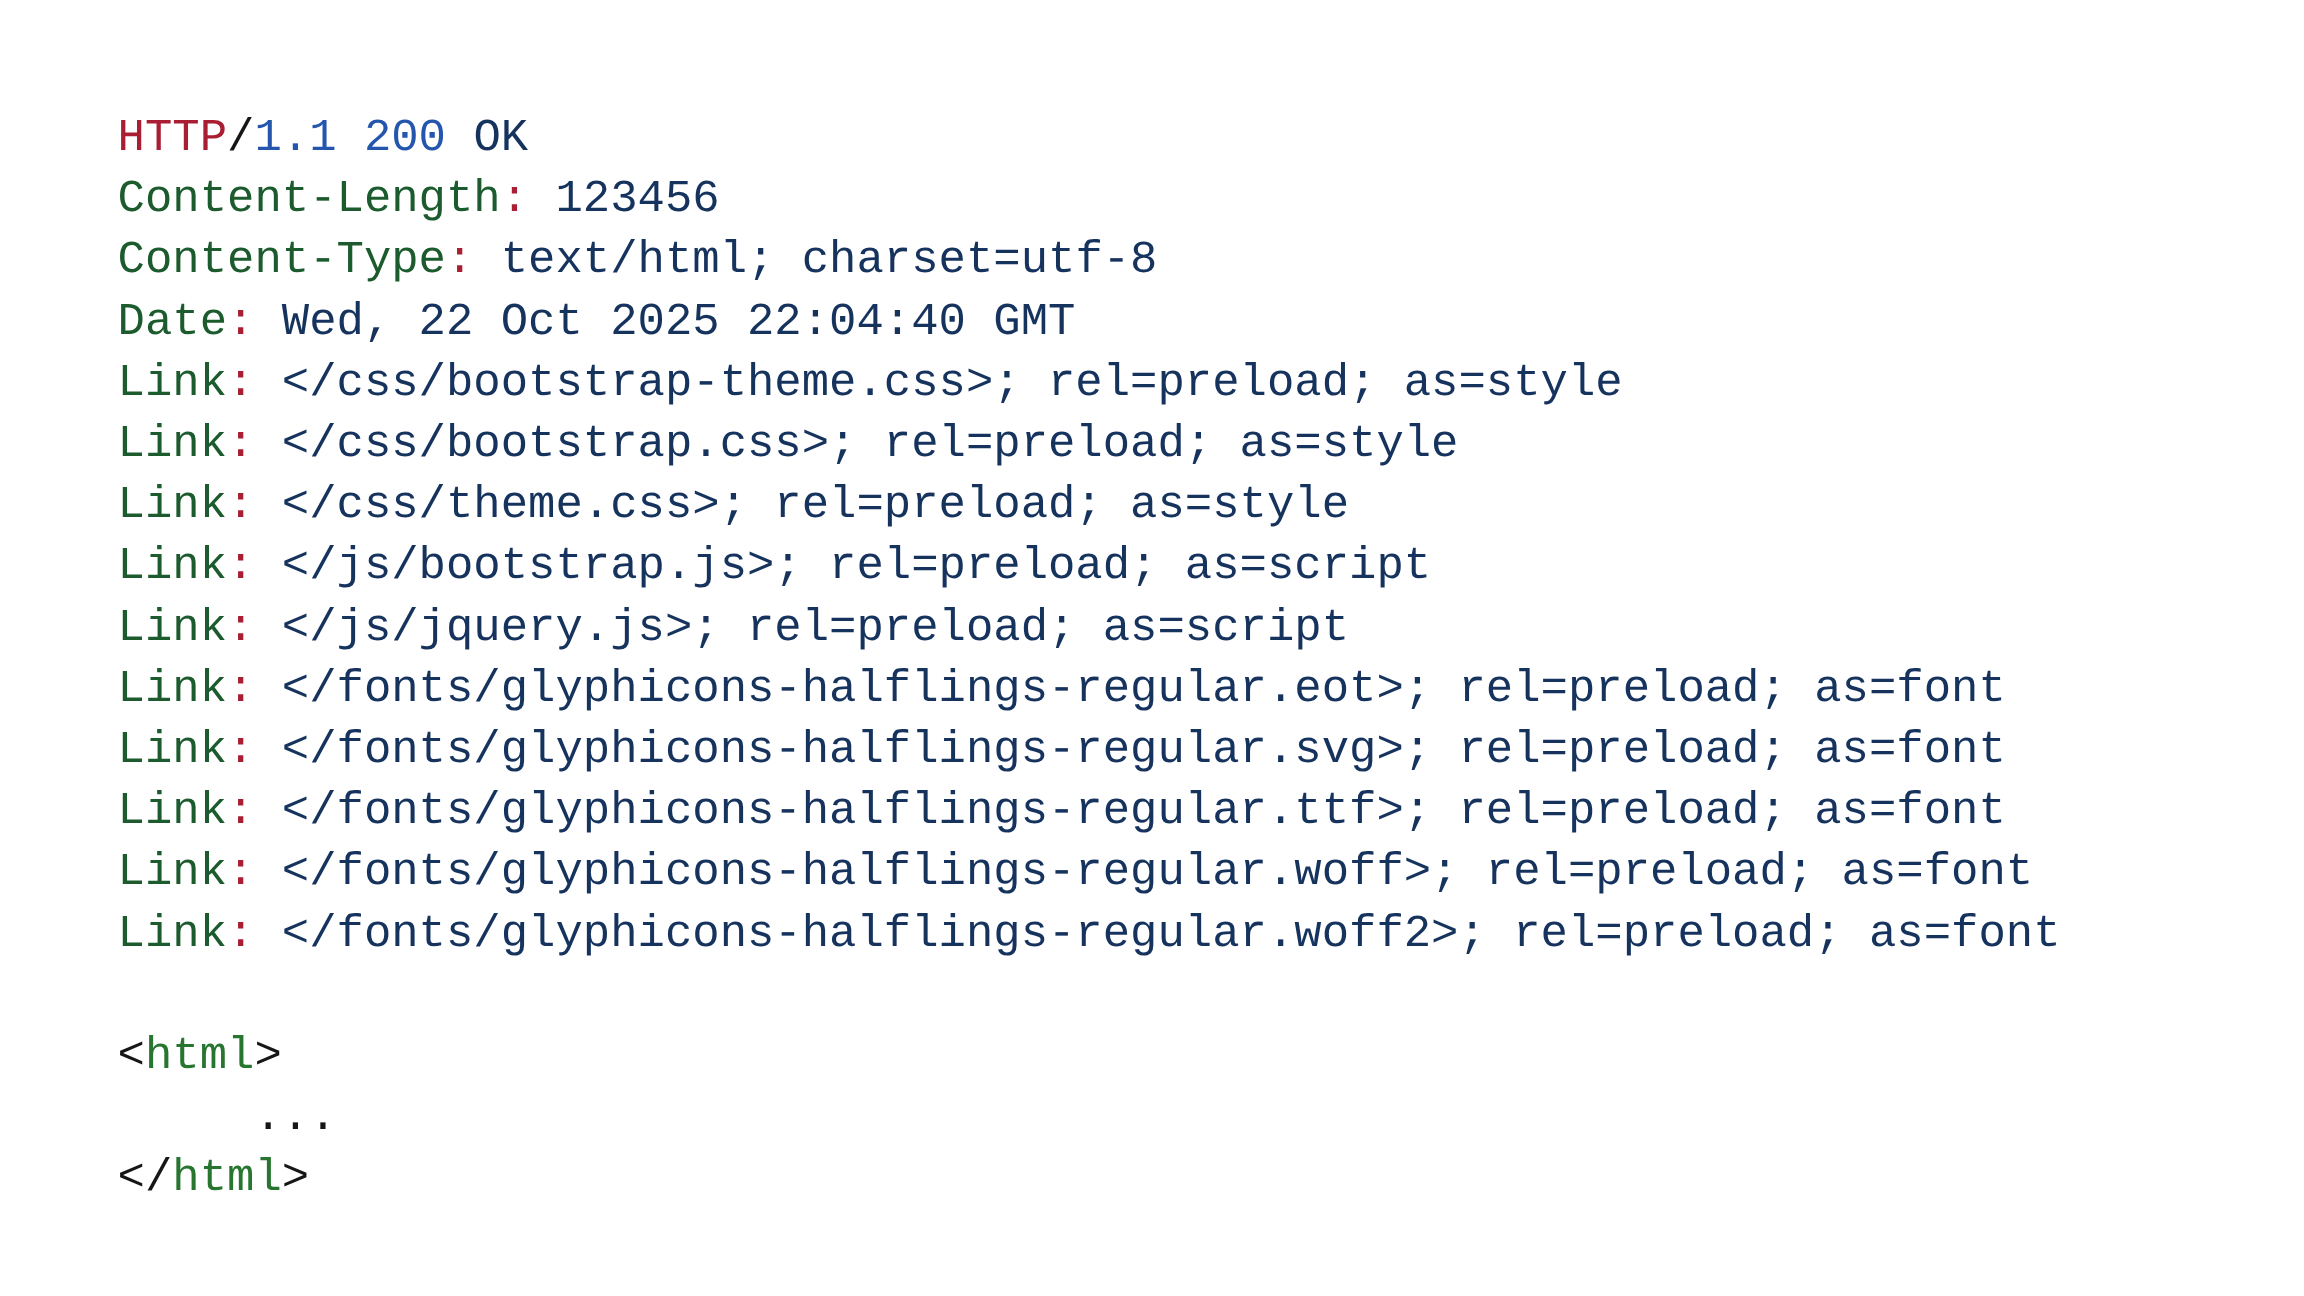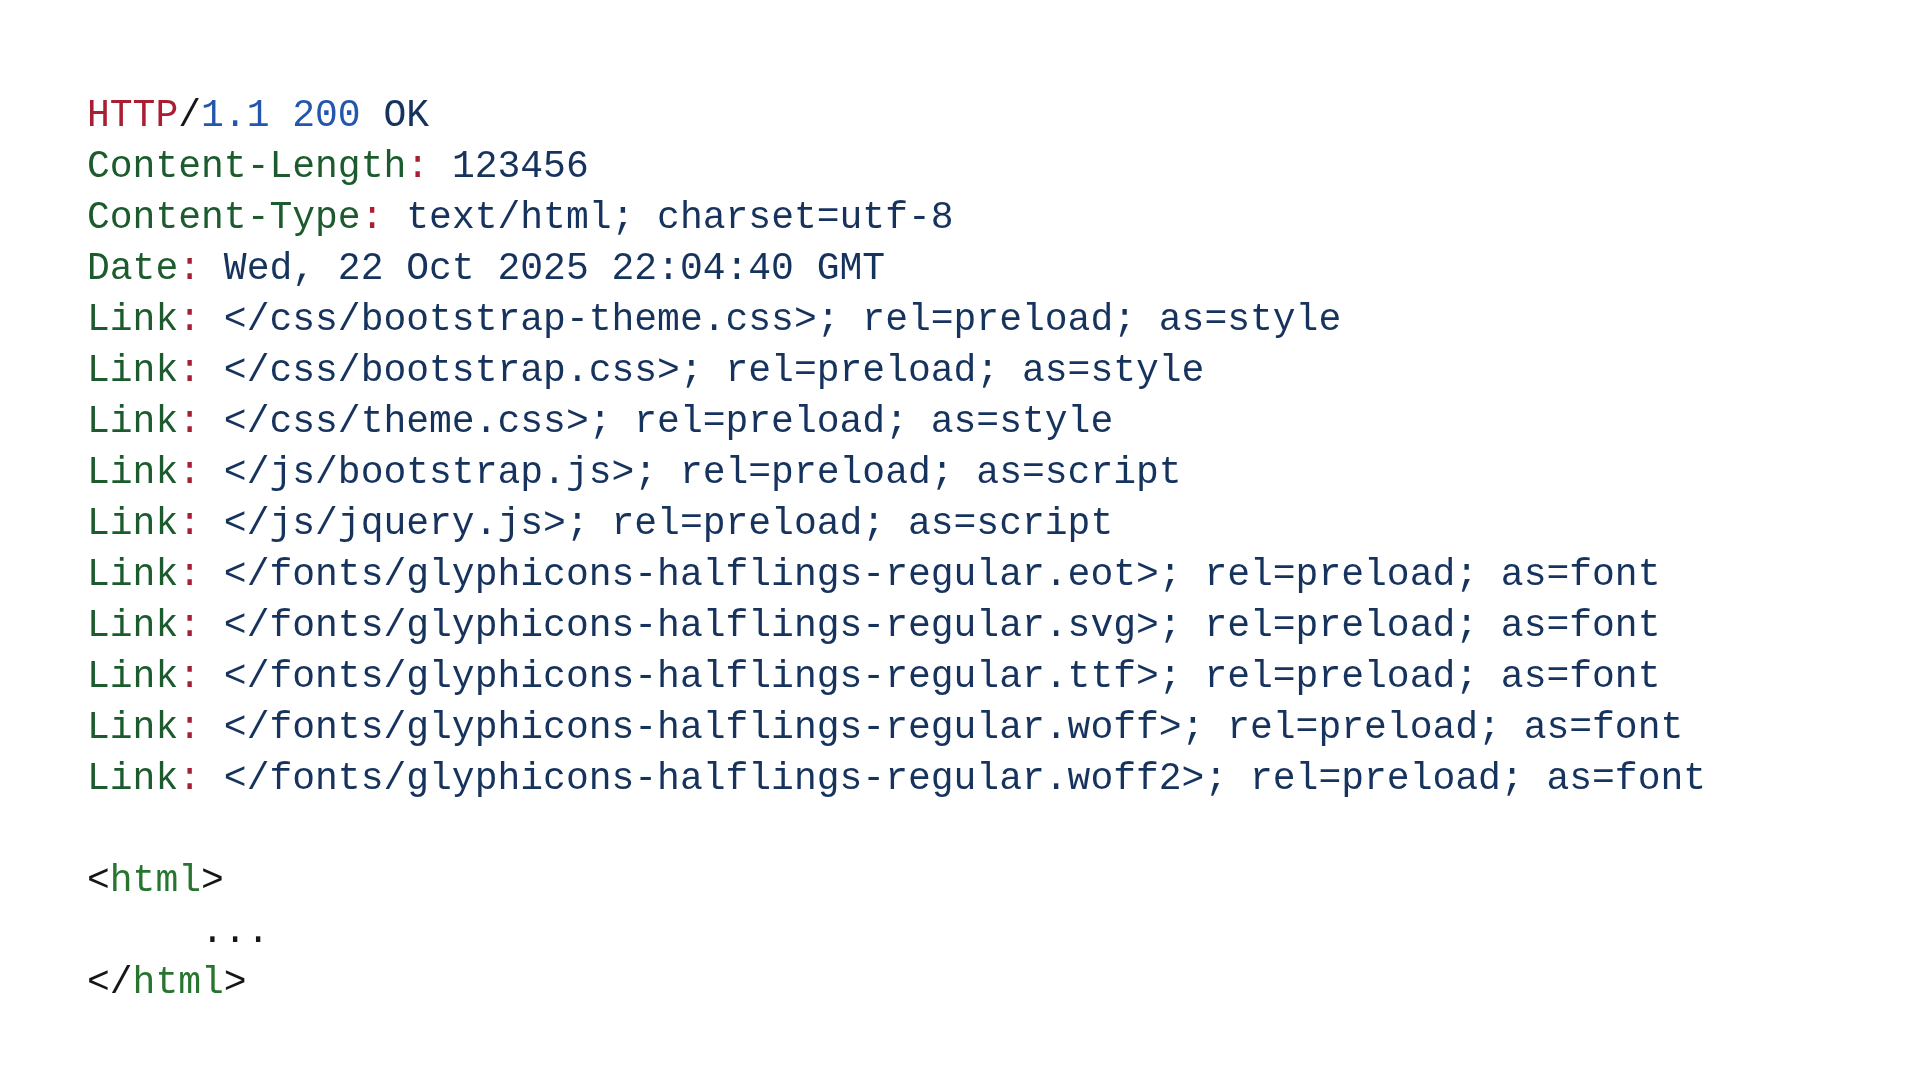--- a/index.html
+++ b/index.html
@@ -8,21 +8,21 @@
     background: #ffffff;
   }
   body {
     width: 1920px;
     height: 1080px;
     overflow: hidden;
     position: relative;
   }
   .terminal {
     position: absolute;
-    left: 87px;
+    left: 98px;
     top: 90px;
     font-family: "Liberation Mono", "DejaVu Sans Mono", monospace;
     font-size: 38px;
     line-height: 51px;
     white-space: pre;
     letter-spacing: 0;
   }
   .code-line {
     height: 51px;
     white-space: pre;

